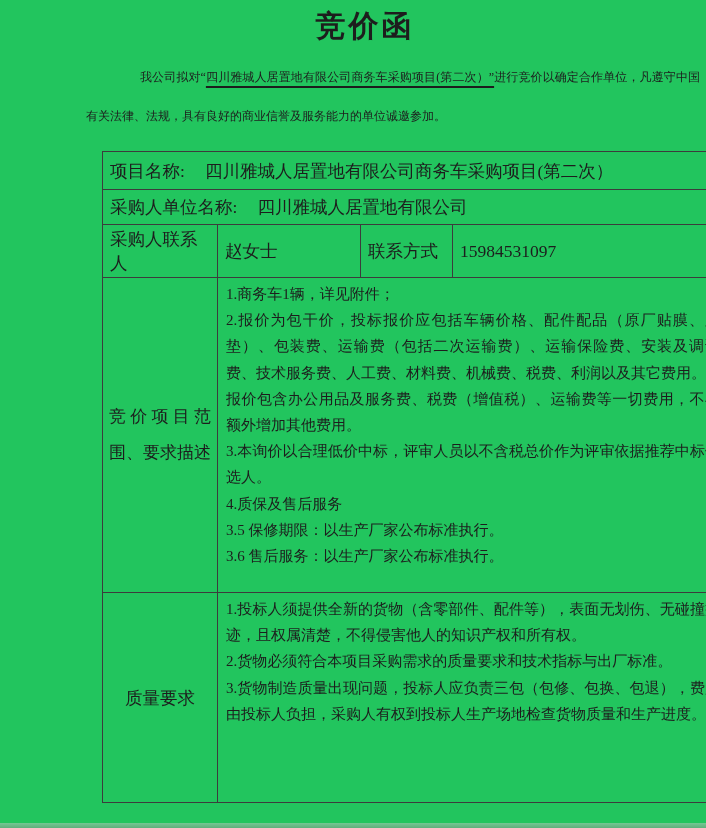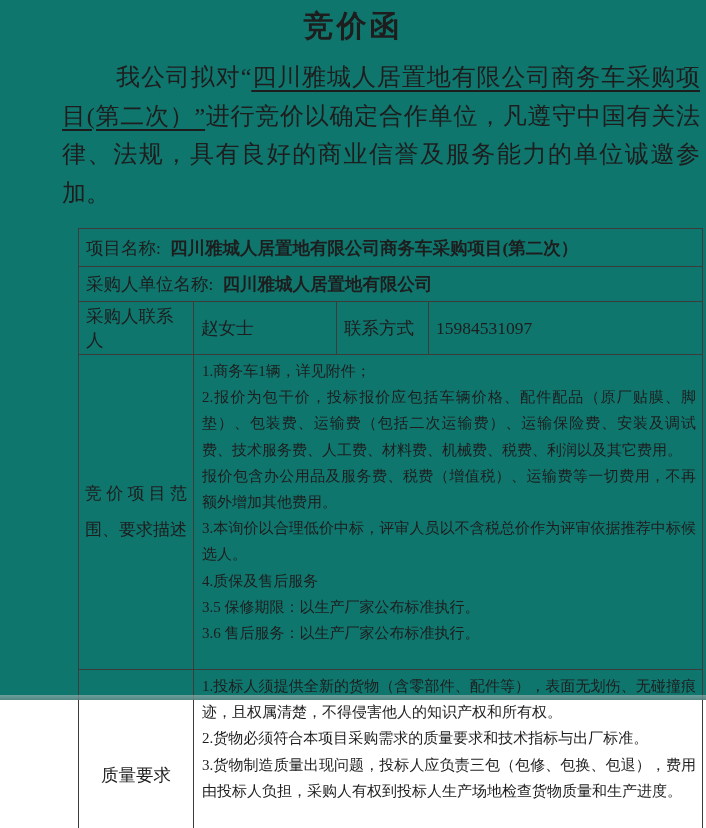--- a/index.html
+++ b/index.html
@@ -3,31 +3,31 @@
 <meta charset="utf-8">
 <style>
   * { margin:0; padding:0; box-sizing:border-box; }
   html,body { background:#ffffff; }
   body {
     width:706px; height:828px; overflow:hidden; position:relative;
     font-family:"Liberation Serif","DejaVu Serif",serif;
     color:#1d1d1d;
     -webkit-font-smoothing:antialiased;
   }
-  .page { position:relative; width:706px; height:700px; background:#0f766e; }
+  .page { position:relative; width:706px; height:828px; background:#22c55e;padding-left:24px; }
   .doc-title {
     padding-top:6px;
     text-align:center;
     font-size:30px;
     font-weight:700;
     letter-spacing:3px;
   }
   .intro {
     margin:11px 6px 0 62px;
-    font-size:24px;
+    font-size:12px;
     line-height:38.5px;
     text-align:justify;
     text-indent:54px;
   }
   .intro .u {
     text-decoration:underline;
     text-underline-offset:5px;
     text-decoration-thickness:1.5px;
   }
   table.main {
@@ -41,21 +41,21 @@
     font-size:17.5px;
     vertical-align:middle;
     padding:2px 6px 2px 7px;
     overflow:hidden;
   }
   tr.r1 { height:38px; }
   tr.r2 { height:35px; }
   tr.r3 { height:39px; }
   tr.r4 { height:315px; }
   tr.r5 { height:210px; }
-  .kv .val { margin-left:9px;font-weight:bold; }
+  .kv .val { margin-left:20px; }
   .label-cell { text-align:center; padding:2px 6px; }
   .scope-label-cell { vertical-align:middle; padding:2px 6px; }
   .scope-label {
     font-size:17px;
     line-height:36px;
     text-align:justify;
     text-align-last:justify;
     width:100%;
   }
   .content-cell { vertical-align:top; padding:3px 6px 3px 8px; }

